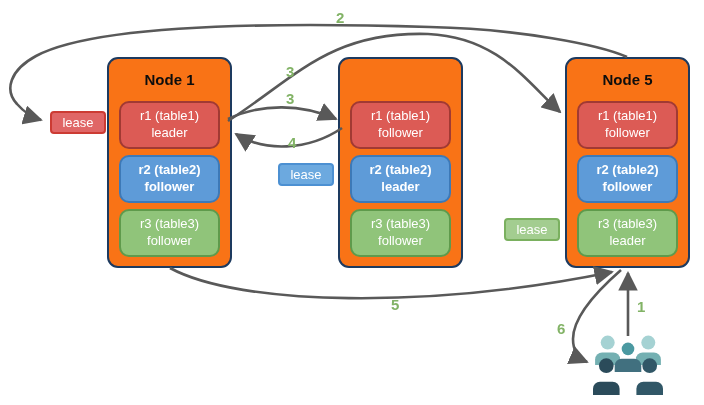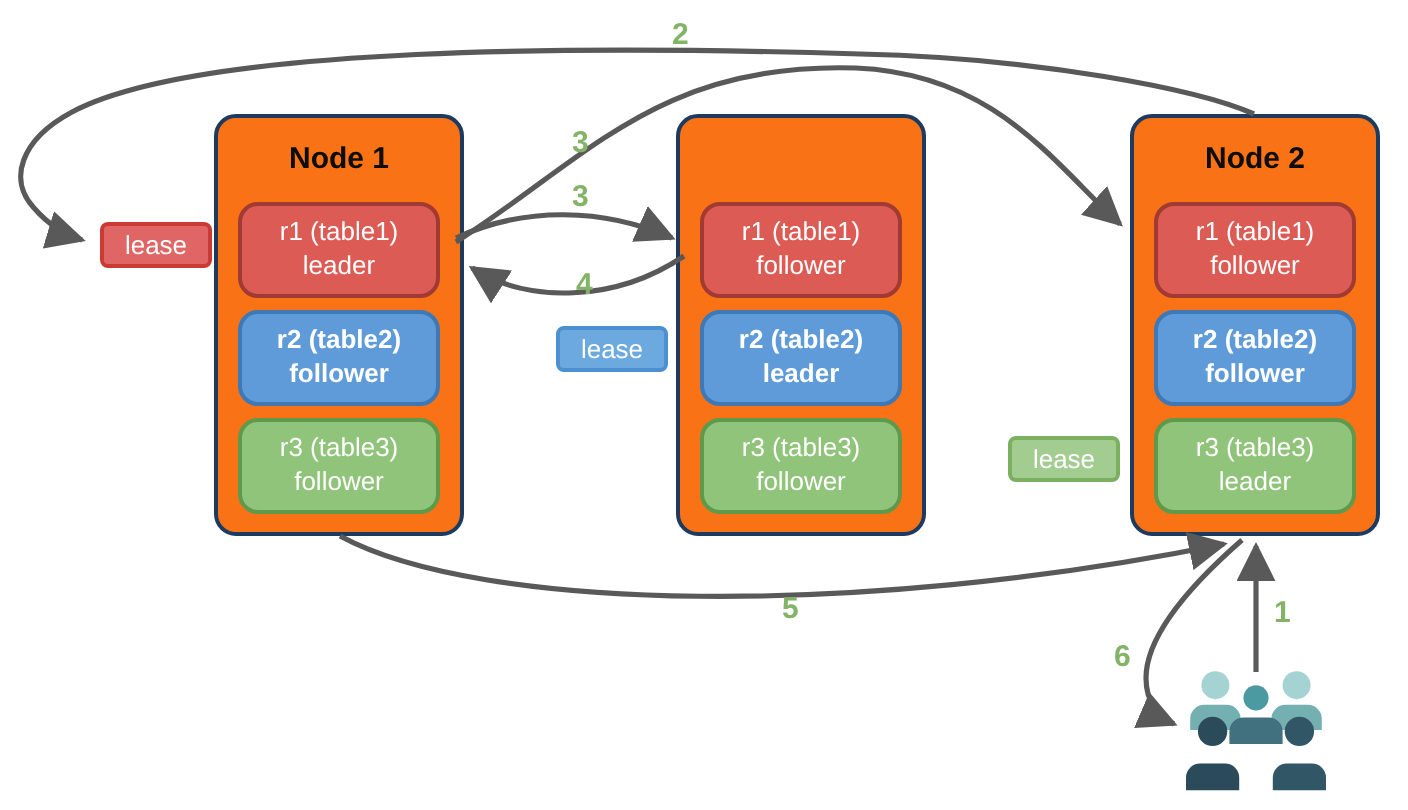--- a/index.html
+++ b/index.html
@@ -75,21 +75,21 @@
       <span>r2 (table2)</span>
       <span>leader</span>
     </div>
     <div class="replica r3 green">
       <span>r3 (table3)</span>
       <span>follower</span>
     </div>
   </div>
 
   <div class="node node-3">
-    <div class="node-title">Node 2</div>
+    <div class="node-title">Node 5</div>
     <div class="replica r1 red">
       <span>r1 (table1)</span>
       <span>follower</span>
     </div>
     <div class="replica r2 blue">
       <span>r2 (table2)</span>
       <span>follower</span>
     </div>
     <div class="replica r3 green">
       <span>r3 (table3)</span>

